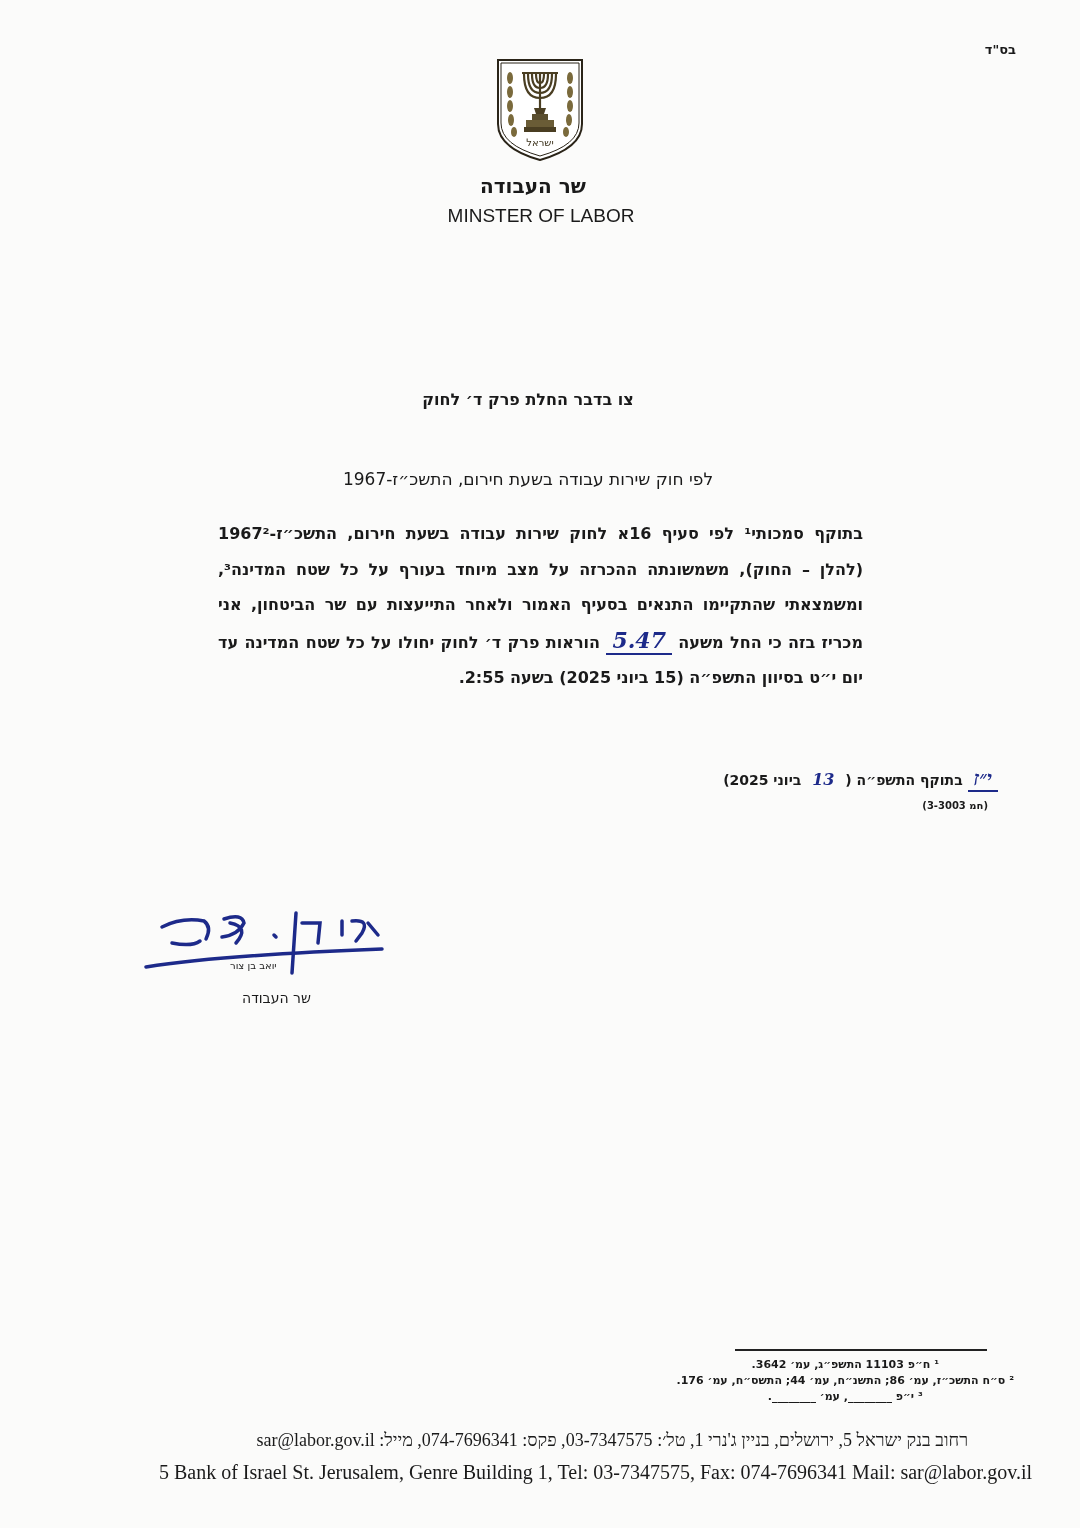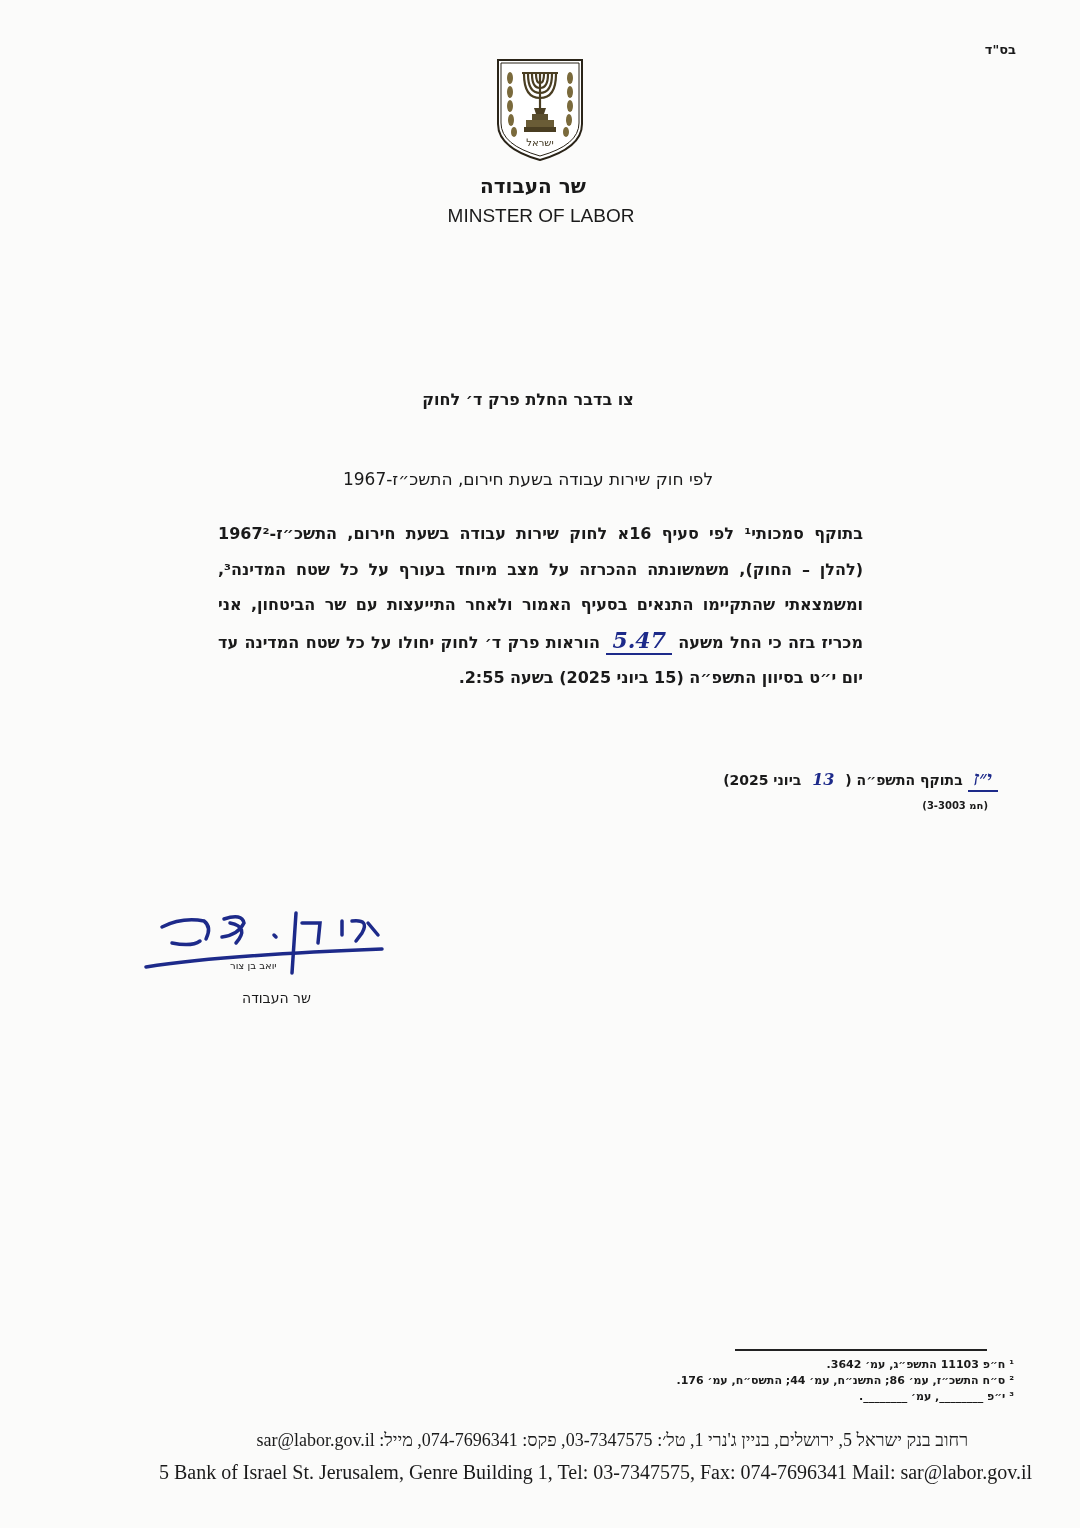--- a/index.html
+++ b/index.html
@@ -13,21 +13,21 @@
   #title1 { top: 390px; left: 300px; width: 456px; text-align: center; font-size: 16px; font-weight: bold; }
   #title2 { top: 423px; left: 300px; width: 456px; text-align: center; font-size: 17px; margin-top: 46px; }
   #body { top: 516px; left: 218px; width: 645px; font-size: 16px; font-weight: bold; line-height: 35.5px; text-align: justify; }
   .hw { color: #1d2a8a; font-family: "DejaVu Serif", serif; font-style: italic; font-weight: bold; font-size: 22px; border-bottom: 2px solid #1d2a8a; padding: 0 6px; }
   #date1 { top: 766px; right: 82px; font-size: 14px; font-weight: bold; }
   #date2 { top: 800px; right: 92px; font-size: 10px; font-weight: bold; text-align: right; }
   #sig { top: 905px; left: 142px; width: 250px; height: 70px; }
   #signame { top: 960px; left: 230px; font-size: 10px; }
   #sigtitle { top: 990px; left: 242px; font-size: 14px; }
   #fnline { top: 1349px; left: 735px; width: 252px; height: 2px; background: #222; }
-  #footnotes { top: 1357px; right: 66px; font-size: 11px; font-weight: bold; line-height: 16px; text-align: right; }
+  #footnotes { top: 1357px; right: 66px; font-size: 11px; font-weight: bold; line-height: 16px; text-align: center; }
   #addr-he { top: 1430px; right: 112px; font-size: 18px; font-family: "Liberation Serif", serif; }
   #addr-en { top: 1461px; right: 48px; font-size: 20px; font-family: "Liberation Serif", serif; white-space: nowrap; }
 </style>
 </head>
 <body>
 
 <div id="bsd" class="abs rtl">בס"ד</div>
 
 <svg id="emblem" class="abs" viewBox="0 0 92 106">
   <path d="M4 4 H88 V68 Q88 92 46 104 Q4 92 4 68 Z" fill="#fff" stroke="#2a2418" stroke-width="2"></path>

